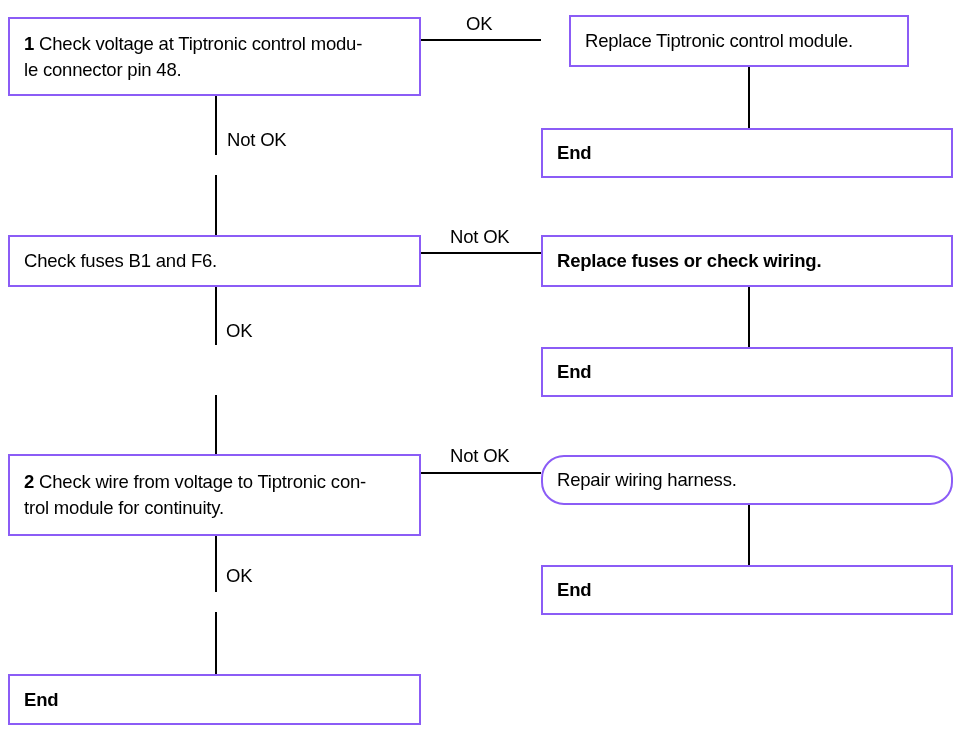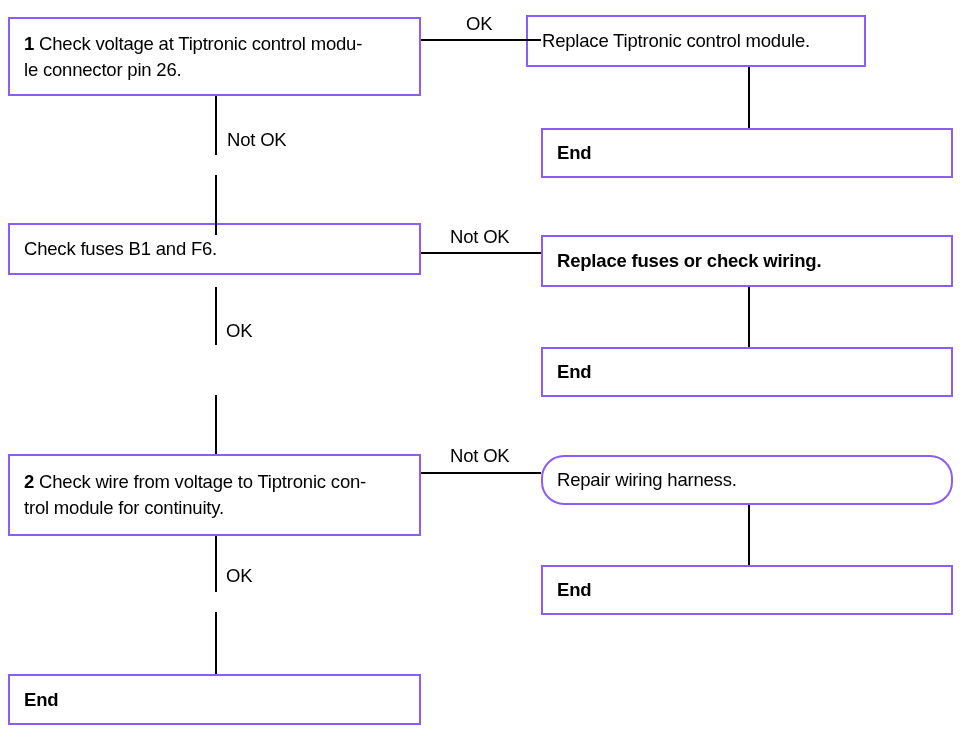--- a/index.html
+++ b/index.html
@@ -53,37 +53,37 @@
     white-space: nowrap;
   }
 </style>
 </head>
 <body>
 
 <div class="canvas">
 
   <div class="node" style="left:8px; top:17px; width:413px; height:79px;">
     <div class="line"><span class="bold">1</span> <span>Check voltage at Tiptronic control modu-</span></div>
-    <div class="line">le connector pin 26.</div>
+    <div class="line">le connector pin 48.</div>
   </div>
 
-  <div class="node" style="left:8px; top:223px; width:413px; height:52px;">
+  <div class="node" style="left:8px; top:235px; width:413px; height:52px;">
     <div class="line">Check fuses B1 and F6.</div>
   </div>
 
   <div class="node" style="left:8px; top:454px; width:413px; height:82px;">
     <div class="line"><span class="bold">2</span> <span>Check wire from voltage to Tiptronic con-</span></div>
     <div class="line">trol module for continuity.</div>
   </div>
 
   <div class="node" style="left:8px; top:674px; width:413px; height:51px;">
     <div class="line bold">End</div>
   </div>
 
-  <div class="node" style="left:526px; top:15px; width:340px; height:52px;">
+  <div class="node" style="left:569px; top:15px; width:340px; height:52px;">
     <div class="line">Replace Tiptronic control module.</div>
   </div>
 
   <div class="node" style="left:541px; top:128px; width:412px; height:50px;">
     <div class="line bold">End</div>
   </div>
 
   <div class="node" style="left:541px; top:235px; width:412px; height:52px;font-weight:bold;">
     <div class="line">Replace fuses or check wiring.</div>
   </div>

